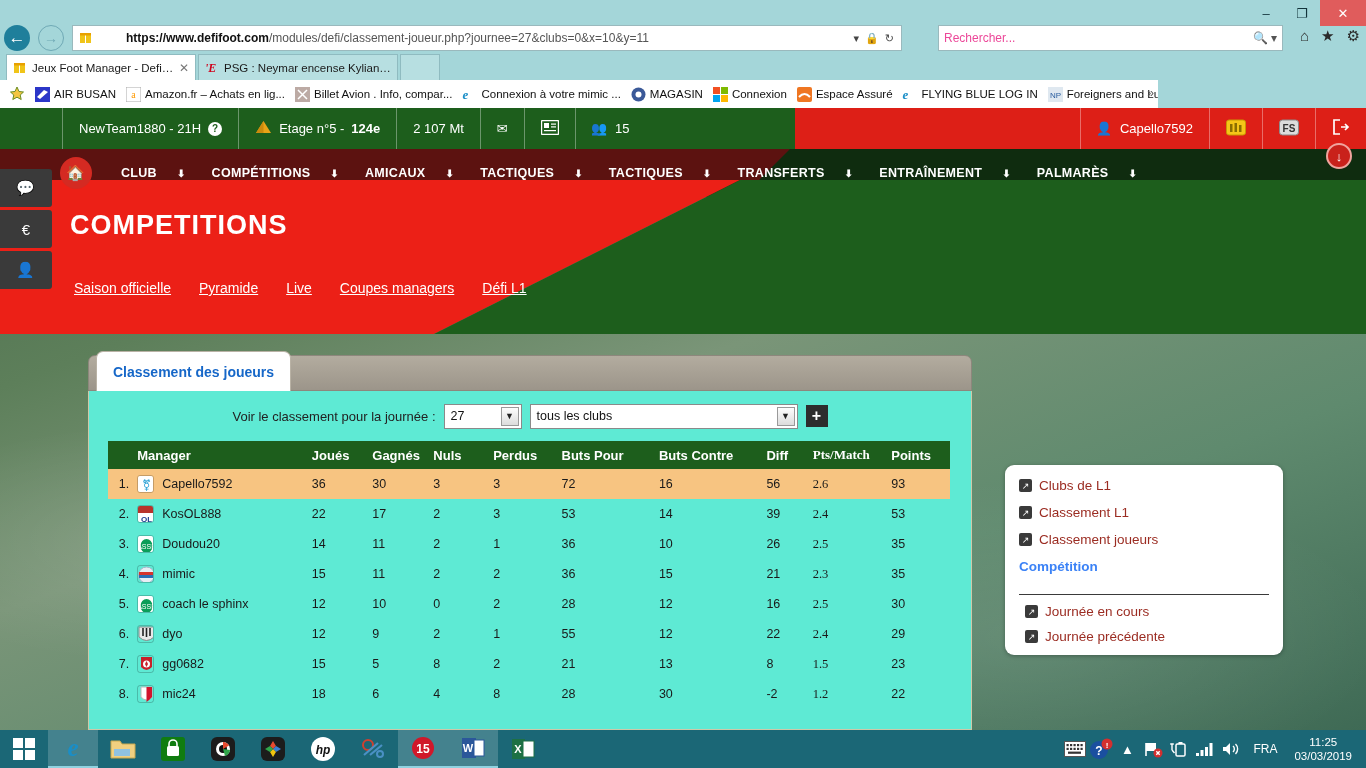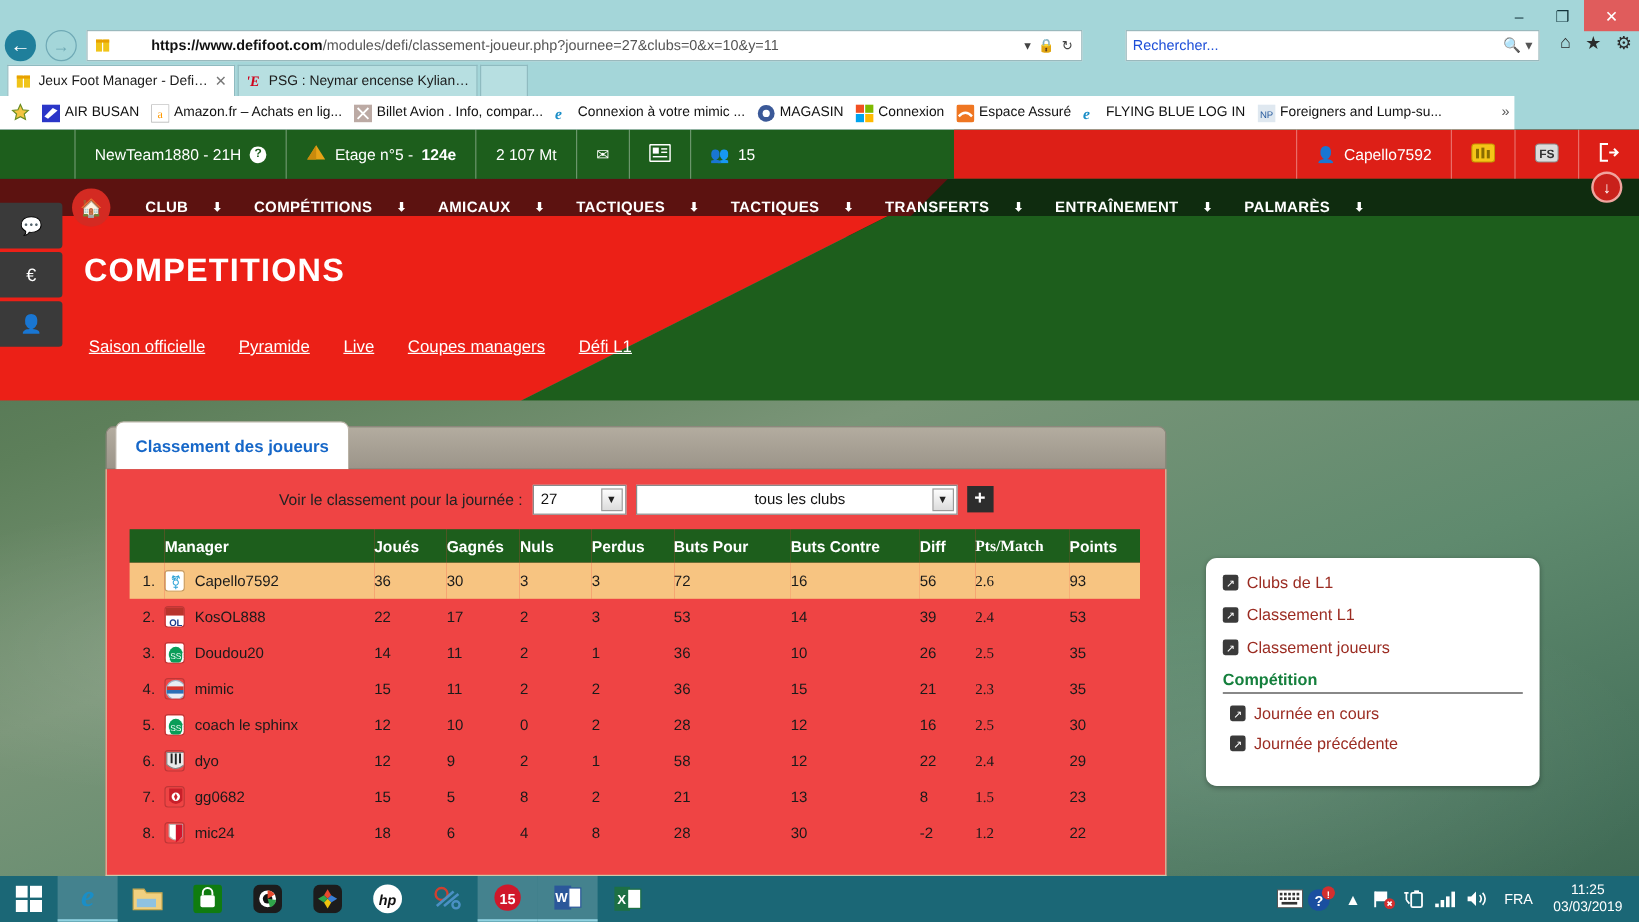--- a/index.html
+++ b/index.html
@@ -27,36 +27,36 @@
 
   .urlbar { position:absolute; left:72px; top:25px; width:830px; height:26px;
             background:#fff; border:1px solid #9ab9bd; display:flex; align-items:center; padding:0 4px; }
   .url-favicon { width:14px; height:14px; margin:0 5px 0 2px; position:relative; }
   .url-text { font-size:12px; color:#555; white-space:nowrap; overflow:hidden; flex:1;margin-left:28px; }
   .url-text b { color:#111; font-weight:bold; }
   .url-icons { display:flex; align-items:center; gap:6px; padding-right:3px; color:#444; font-size:11px; }
 
   .searchbar { position:absolute; left:938px; top:25px; width:345px; height:26px;
                background:#fff; border:1px solid #9ab9bd; display:flex; align-items:center; padding:0 5px; }
-  .searchbar .ph { font-size:12px; color:#1d4ed8; flex:1; }
+  .searchbar .ph { font-size:12px; color:#ec4899; flex:1; }
   .searchbar .sicons { display:flex; align-items:center; gap:3px; color:#555; font-size:12px; }
 
   .chrome-icons { position:absolute; right:6px; top:27px; display:flex; gap:12px; color:#2b2b2b; font-size:15px; }
 
   .tabstrip { position:absolute; left:0; top:54px; width:1366px; height:26px; }
   .tab { position:absolute; top:0; height:26px; display:flex; align-items:center; padding:0 6px;
          font-size:11.5px; color:#1a1a1a; }
   .tab.active { left:6px; width:190px; background:#fff; border:1px solid #8fbbc0; border-bottom:none; }
   .tab.inactive { left:198px; width:200px; background:#b7dfe1; border:1px solid #8fbbc0; border-bottom:none; }
   .tab.blank { left:400px; width:40px; background:#b7dfe1; border:1px solid #8fbbc0; border-bottom:none; }
   .tab .tabico { width:14px; height:14px; margin-right:5px; flex:0 0 14px; }
   .tab .tablabel { white-space:nowrap; overflow:hidden; text-overflow:ellipsis; flex:1; }
   .tab .tabx { margin-left:4px; color:#777; font-size:12px; }
 
-  .bookmarks { position:absolute; left:0; top:80px; width:1262px; height:28px; background:#fff;
+  .bookmarks { position:absolute; left:0; top:80px; width:1158px; height:28px; background:#fff;
                display:flex; align-items:center; padding-left:6px; gap:4px; overflow:hidden; }
   .bm { display:flex; align-items:center; font-size:11.5px; color:#111; white-space:nowrap; padding:0 3px; }
   .bm .bmico { width:15px; height:15px; margin-right:4px; display:inline-block; flex:0 0 15px; }
   .bm-overflow { position:absolute; right:4px; top:6px; color:#555; font-size:12px; }
 
   
   .site { position:absolute; left:0; top:108px; width:1366px; height:622px; overflow:hidden; }
   .site-bg { position:absolute; inset:0;
     background:
       radial-gradient(ellipse 500px 200px at 12% 70%, rgba(255,255,255,.12), transparent 60%),
@@ -109,31 +109,31 @@
   .panel { position:absolute; left:88px; top:243px; width:884px; height:379px; }
   .tabs-row { position:relative; height:40px; }
   .tabs-bg { position:absolute; left:0; top:4px; width:884px; height:36px;
              background:linear-gradient(180deg,#b3ac9f 0%, #9c958a 100%);
              border-radius:7px 7px 0 0; border:1px solid #8d877c; }
   .tab-active { position:absolute; left:8px; top:0; height:40px; padding:0 16px;
                 background:#fff; border:1px solid #b9b2a5; border-bottom:none;
                 border-radius:7px 7px 0 0; display:flex; align-items:center;
                 color:#1667c8; font-size:14px; font-weight:bold; }
   .panel-body { position:absolute; left:0; top:40px; width:884px; height:339px;
-                background:#ef4444; border:1px solid #cfc8a8; border-top:none; overflow:hidden; }
+                background:#5eead4; border:1px solid #cfc8a8; border-top:none; overflow:hidden; }
 
   .filter-row { height:50px; display:flex; align-items:center; justify-content:center; gap:8px; }
   .filter-label { font-size:13px; color:#222; }
   .sel { height:25px; background:#fff; border:1px solid #8a8a8a; font-size:12.5px; color:#111;
          display:flex; align-items:center; padding-left:6px; position:relative; }
   .sel .caret { position:absolute; right:2px; top:2px; width:18px; height:19px;
                 background:linear-gradient(180deg,#fdfdfd,#dcdcdc); border:1px solid #9a9a9a;
                 display:flex; align-items:center; justify-content:center; font-size:9px; color:#222; }
   .sel-journee { width:78px; }
-  .sel-clubs { width:268px;justify-content:center; }
+  .sel-clubs { width:268px; }
   .plus-btn { width:22px; height:22px; background:#2d2d2d; color:#fff; display:flex;
               align-items:center; justify-content:center; font-size:16px; font-weight:bold; }
 
   table.rank { width:842px; margin-left:19px; border-collapse:collapse; font-size:12.5px; }
   table.rank thead th { background:#1d5e1c; color:#fff; font-weight:bold; text-align:left;
                         padding:6px 0; font-size:13px; }
   table.rank tbody td { padding:6px 0; color:#1a1a1a; }
   table.rank tbody tr.highlight td { background:#f7c481; }
   .c-rank { width:30px; text-align:right; padding-right:8px !important; }
   .c-mgr  { width:180px; }
@@ -147,22 +147,22 @@
   .mgrcell { display:flex; align-items:center; gap:8px; }
   .crest { width:17px; height:18px; border-radius:3px; flex:0 0 17px; position:relative; overflow:hidden;
            border:1px solid rgba(0,0,0,.2); }
 
   
   .rightbox { position:absolute; left:1005px; top:357px; width:278px; height:190px;
               background:#fff; border-radius:9px; box-shadow:0 1px 4px rgba(0,0,0,.3); padding:13px 14px; }
   .rb-link { display:flex; align-items:center; gap:7px; color:#9b2c22; font-size:13.5px; margin-bottom:12px; }
   .rb-ico { width:13px; height:13px; background:#3a3a3a; color:#fff; font-size:9px;
             display:inline-flex; align-items:center; justify-content:center; border-radius:2px; flex:0 0 13px; }
-  .rb-head { font-size:13.5px; font-weight:bold; color:#15803d; border-bottom:1px solid #3a3a3a;
-             padding-bottom:3px; margin-bottom:9px; }
+  .rb-head { font-size:13.5px; font-weight:bold; color:#3b82f6; border-bottom:1px solid #3a3a3a;
+             padding-bottom:20px; margin-bottom:9px; }
   .rb-sub { margin-left:6px; margin-bottom:10px; }
 
   
   .taskbar { position:absolute; left:0; top:730px; width:1366px; height:38px; background:#1b6776; }
   .tb-start { width:48px; height:38px; display:flex; align-items:center; justify-content:center; }
   .tb-items { position:absolute; left:48px; top:0; height:38px; display:flex; align-items:center; gap:0; }
   .tb-item { width:50px; height:38px; display:flex; align-items:center; justify-content:center; position:relative; }
   .tb-item.active { background:rgba(255,255,255,.18); border-bottom:2px solid #8fd2e0; }
   .tray { position:absolute; right:0; top:0; height:38px; display:flex; align-items:center; gap:0; padding-right:6px; }
   .tray-ico { width:26px; height:38px; display:flex; align-items:center; justify-content:center;
@@ -612,21 +612,21 @@
                       <path d="M1 1 H16 V11 Q8.5 18 1 11z" fill="#e9e9e9" stroke="#888"></path>
                       <path d="M5 2 V10 M8.5 2 V11 M12 2 V10" stroke="#222" stroke-width="1.6"></path>
                     </svg></span>
                   <span>dyo</span>
                 </span>
               </td>
             <td class="c-num">12</td>
             <td class="c-num">9</td>
             <td class="c-num">2</td>
             <td class="c-num2">1</td>
-            <td class="c-bp">58</td>
+            <td class="c-bp">55</td>
             <td class="c-bc">12</td>
             <td class="c-diff">22</td>
             <td class="c-pm">2.4</td>
             <td class="c-pts">29</td>
           </tr>
           <tr>
             <td class="c-rank">7.</td>
             <td class="c-mgr">
                 <span class="mgrcell">
                   <span class="crest"><svg width="17" height="18" viewBox="0 0 17 18">

